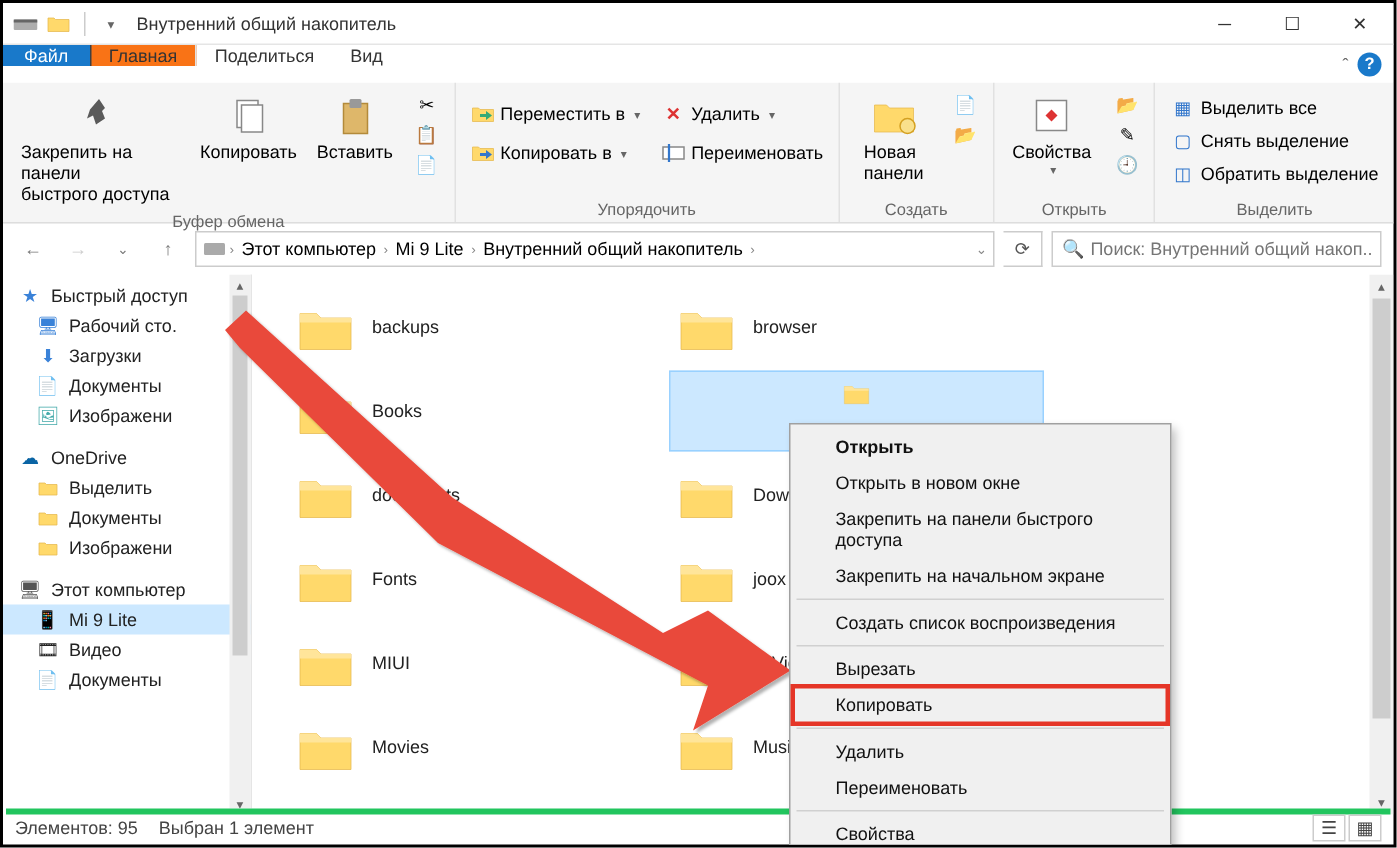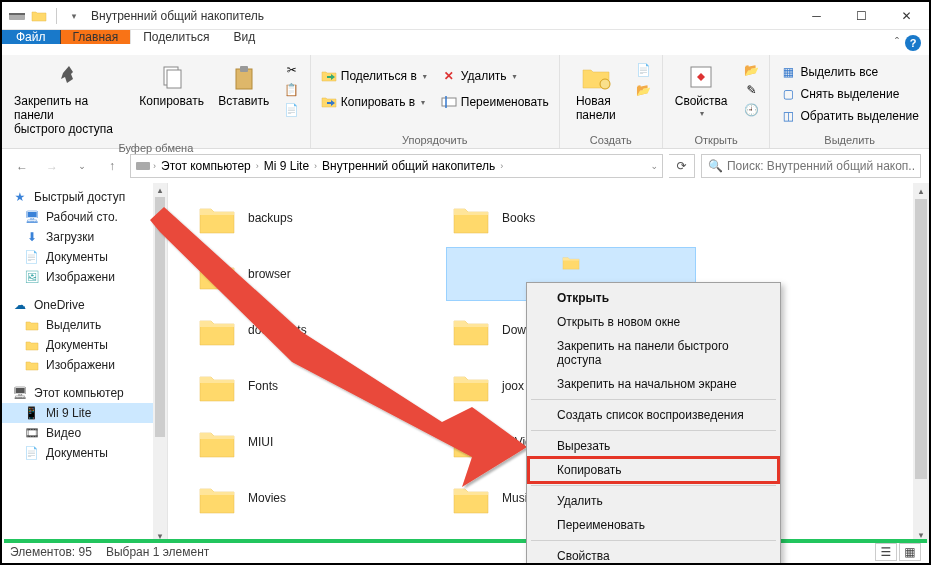--- a/index.html
+++ b/index.html
@@ -172,21 +172,21 @@
   <div class="group">
     <div class="group-body">
       <div class="smallcol" style="padding-top:10px; gap:8px;">
         <div class="smallbtn">
             <span class="ico">
               <svg width="16" height="14">
                 <path class="foldersvg" d="M1 3 L5 3 L6 4 L15 4 L15 12 L1 12 Z"></path>
                 <path fill="#3a7" d="M6 7 L10 7 L10 5 L14 8 L10 11 L10 9 L6 9 Z"></path>
               </svg>
             </span>
-            <span>Поделиться в</span>
+            <span>Переместить в</span>
             <span class="drop">▾</span>
           </div>
         <div class="smallbtn">
             <span class="ico">
               <svg width="16" height="14">
                 <path class="foldersvg" d="M1 3 L5 3 L6 4 L15 4 L15 12 L1 12 Z"></path>
                 <path fill="#37c" d="M6 7 L10 7 L10 5 L14 8 L10 11 L10 9 L6 9 Z"></path>
               </svg>
             </span>
             <span>Копировать в</span>
@@ -400,28 +400,28 @@
             <path class="foldersvg" d="M4 12 L15 12 L18 15 L38 15 L38 36 L4 36 Z"></path>
             <path fill="#ffe59a" d="M4 12 L15 12 L18 15 L38 15 L38 18 L4 18 Z"></path>
           </svg>
           <span class="fname">backups</span>
         </div>
         <div class="folder">
           <svg class="fico" viewBox="0 0 42 42">
             <path class="foldersvg" d="M4 12 L15 12 L18 15 L38 15 L38 36 L4 36 Z"></path>
             <path fill="#ffe59a" d="M4 12 L15 12 L18 15 L38 15 L38 18 L4 18 Z"></path>
           </svg>
+          <span class="fname">browser</span>
+        </div>
+        <div class="folder">
+          <svg class="fico" viewBox="0 0 42 42">
+            <path class="foldersvg" d="M4 12 L15 12 L18 15 L38 15 L38 36 L4 36 Z"></path>
+            <path fill="#ffe59a" d="M4 12 L15 12 L18 15 L38 15 L38 18 L4 18 Z"></path>
+          </svg>
           <span class="fname">Books</span>
-        </div>
-        <div class="folder">
-          <svg class="fico" viewBox="0 0 42 42">
-            <path class="foldersvg" d="M4 12 L15 12 L18 15 L38 15 L38 36 L4 36 Z"></path>
-            <path fill="#ffe59a" d="M4 12 L15 12 L18 15 L38 15 L38 18 L4 18 Z"></path>
-          </svg>
-          <span class="fname">browser</span>
         </div>
         <div class="folder selected">
           <svg class="fico" viewBox="0 0 42 42">
             <path class="foldersvg" d="M4 12 L15 12 L18 15 L38 15 L38 36 L4 36 Z"></path>
             <path fill="#ffe59a" d="M4 12 L15 12 L18 15 L38 15 L38 18 L4 18 Z"></path>
           </svg>
           <span class="fname">DCIM</span>
         </div>
         <div class="folder">
           <svg class="fico" viewBox="0 0 42 42">

